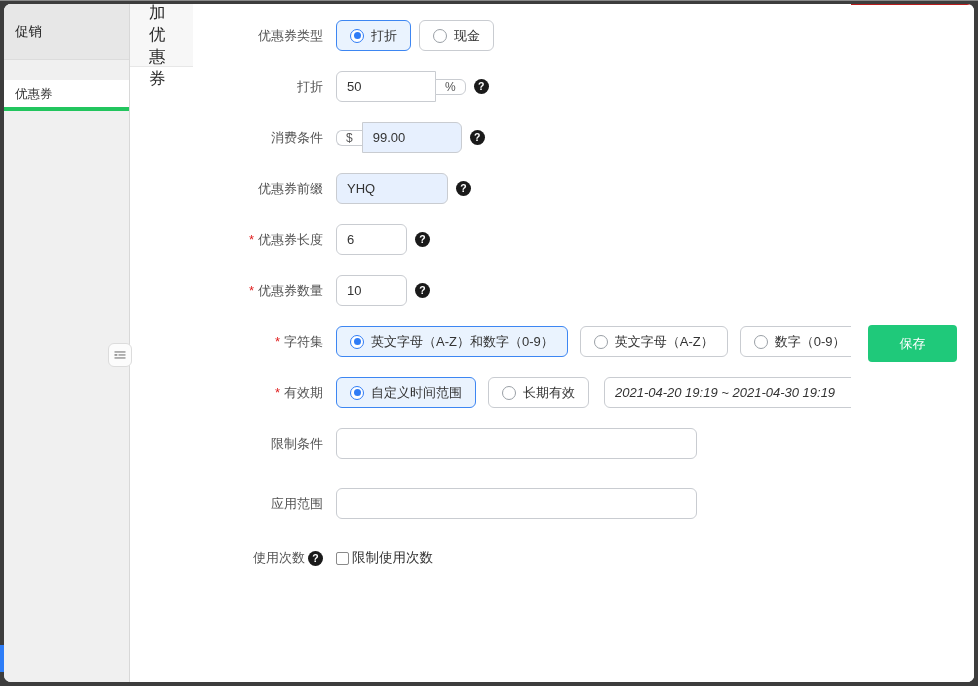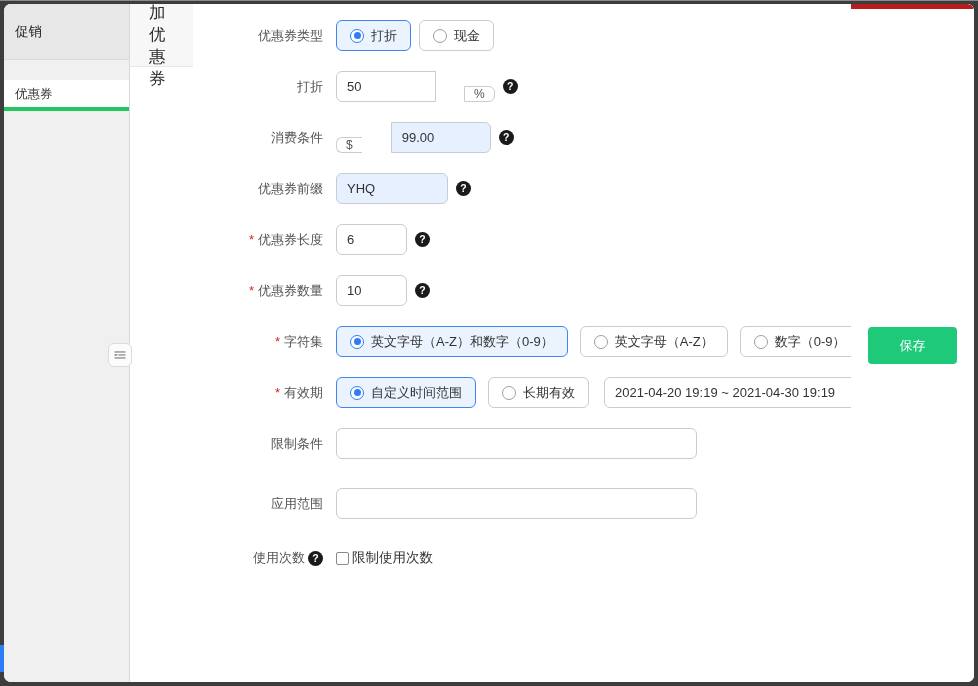--- a/index.html
+++ b/index.html
@@ -37,21 +37,21 @@
   .sidebar .sidebar-toggle { left:auto; right:-3px; }
   
   .main { flex:1 1 auto; display:flex; flex-direction:row; background:#fff; min-width:0; }
   .main-header {
     height:63px; flex:0 0 63px; background:#f7f7f7; border-bottom:1px solid #e7e7e7;
     display:flex; align-items:center; padding:0 19px;
   }
   .page-title { font-size:16.5px; font-weight:500; color:#2b2b2b; }
   .form-area { flex:1 1 auto; overflow:hidden; padding-top:16px; }
   .footer {
-    flex:0 0 50px; border-top:5px solid #b91c1c; background:#fff;
+    flex:0 0 50px; border-top:1px solid #b91c1c; background:#fff;
     display:flex; align-items:center; padding:0 17px;
   }
   
   .row {
     display:grid; grid-template-columns:130px 1fr; column-gap:13px;
     align-items:center; min-height:31px; margin-bottom:20px;
   }
   .row.tall-gap { margin-bottom:29px; }
   .flabel {
     text-align:right; font-size:13px; color:#545454;
@@ -78,21 +78,21 @@
     content:""; position:absolute; left:2.5px; top:2.5px; width:7px; height:7px;
     border-radius:50%; background:#2f7cf6;
   }
   
   .tinput {
     height:31px; border:1px solid #c9ccd1; border-radius:6px; background:#fff;
     font-size:13px; color:#333; padding:0 10px;
     font-family:"Liberation Sans","DejaVu Sans",sans-serif; outline:none;
   }
   .tinput.fill { background:#e7f0fe; }
-  .group { display:inline-flex; align-items:flex-end;gap:29px; }
+  .group { display:inline-flex; align-items:center; }
   .group .tinput.mid-l { border-top-left-radius:0; border-bottom-left-radius:0; }
   .group .tinput.mid-r { border-top-right-radius:0; border-bottom-right-radius:0; }
   .addon {
     display:flex; align-items:center; padding:0 9px; border:1px solid #c9ccd1; background:#fff;
     font-size:12px; color:#555;
   }
   .addon.left { border-right:none; border-radius:6px 0 0 6px; }
   .addon.right { border-left:1px solid #c9ccd1; margin-left:-1px; border-radius:0 6px 6px 0; }
   .w100 { width:100px; } .w128 { width:112px; } .w71 { width:71px; }
   .w360 { width:360px; } .w361 { width:361px; }
@@ -240,21 +240,21 @@
         </div>
         <div class="control" style="gap:12px">
           <label class="radio-box sel">
             <span class="radio-dot"></span>
             <span>自定义时间范围</span>
           </label>
           <label class="radio-box">
             <span class="radio-dot"></span>
             <span>长期有效</span>
           </label>
-          <input class="tinput w360" style="margin-left: 3px;" value="2021-04-20 19:19 ~ 2021-04-30 19:19">
+          <input class="tinput w360" style="margin-left: 3px; font-style: italic;" value="2021-04-20 19:19 ~ 2021-04-30 19:19">
         </div>
       </div>
 
       <div class="row tall-gap">
         <div class="flabel">
           <span>限制条件</span>
         </div>
         <div class="control">
           <input class="tinput w361" value="" style="">
         </div>

